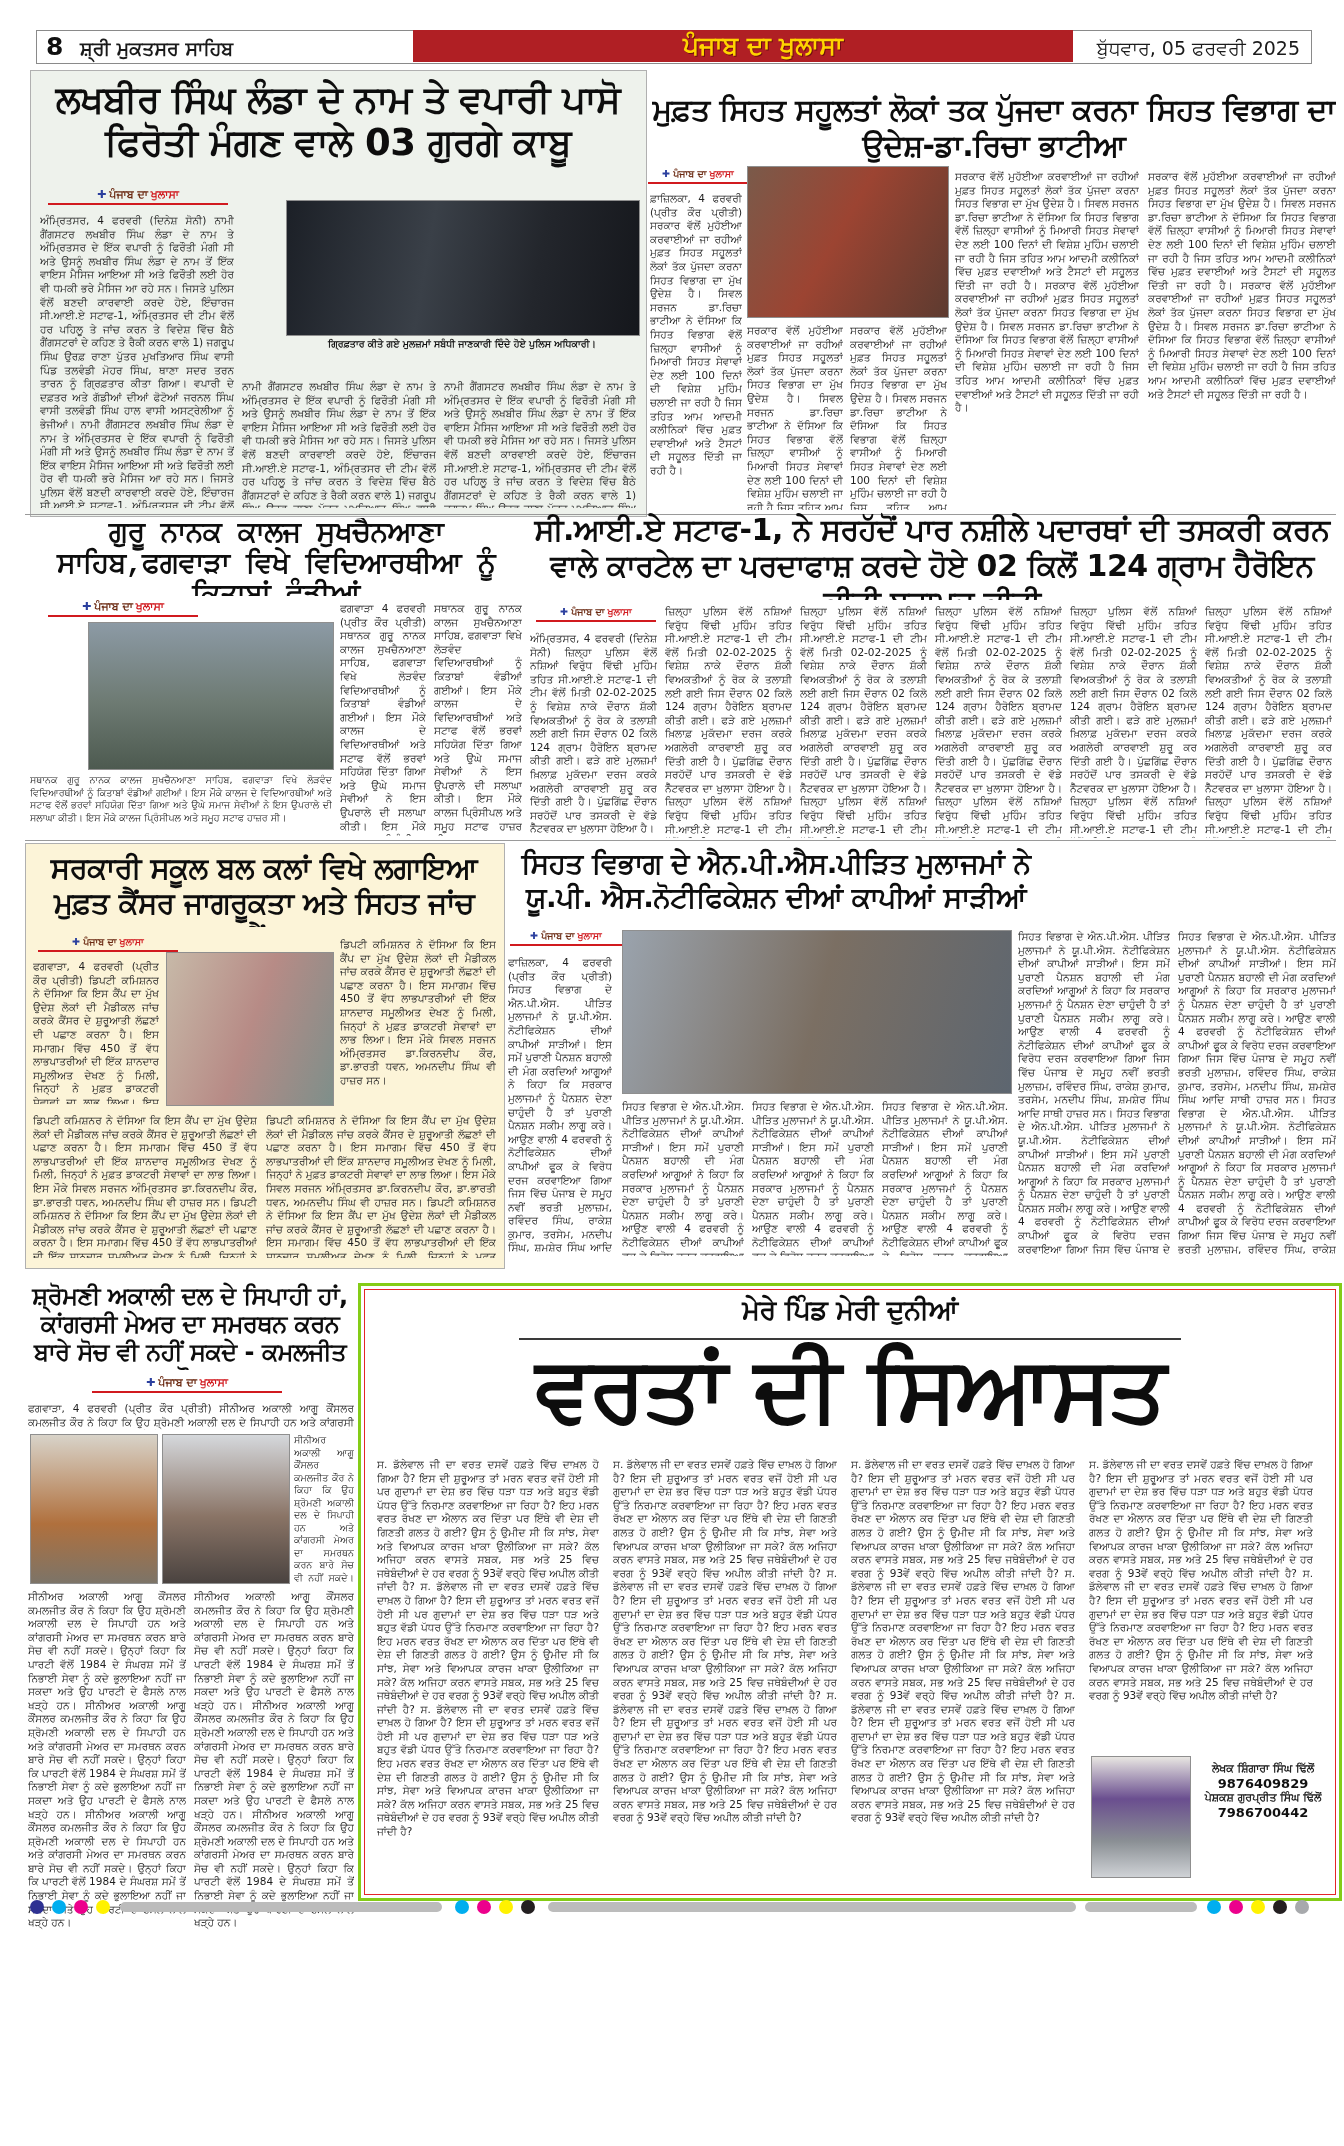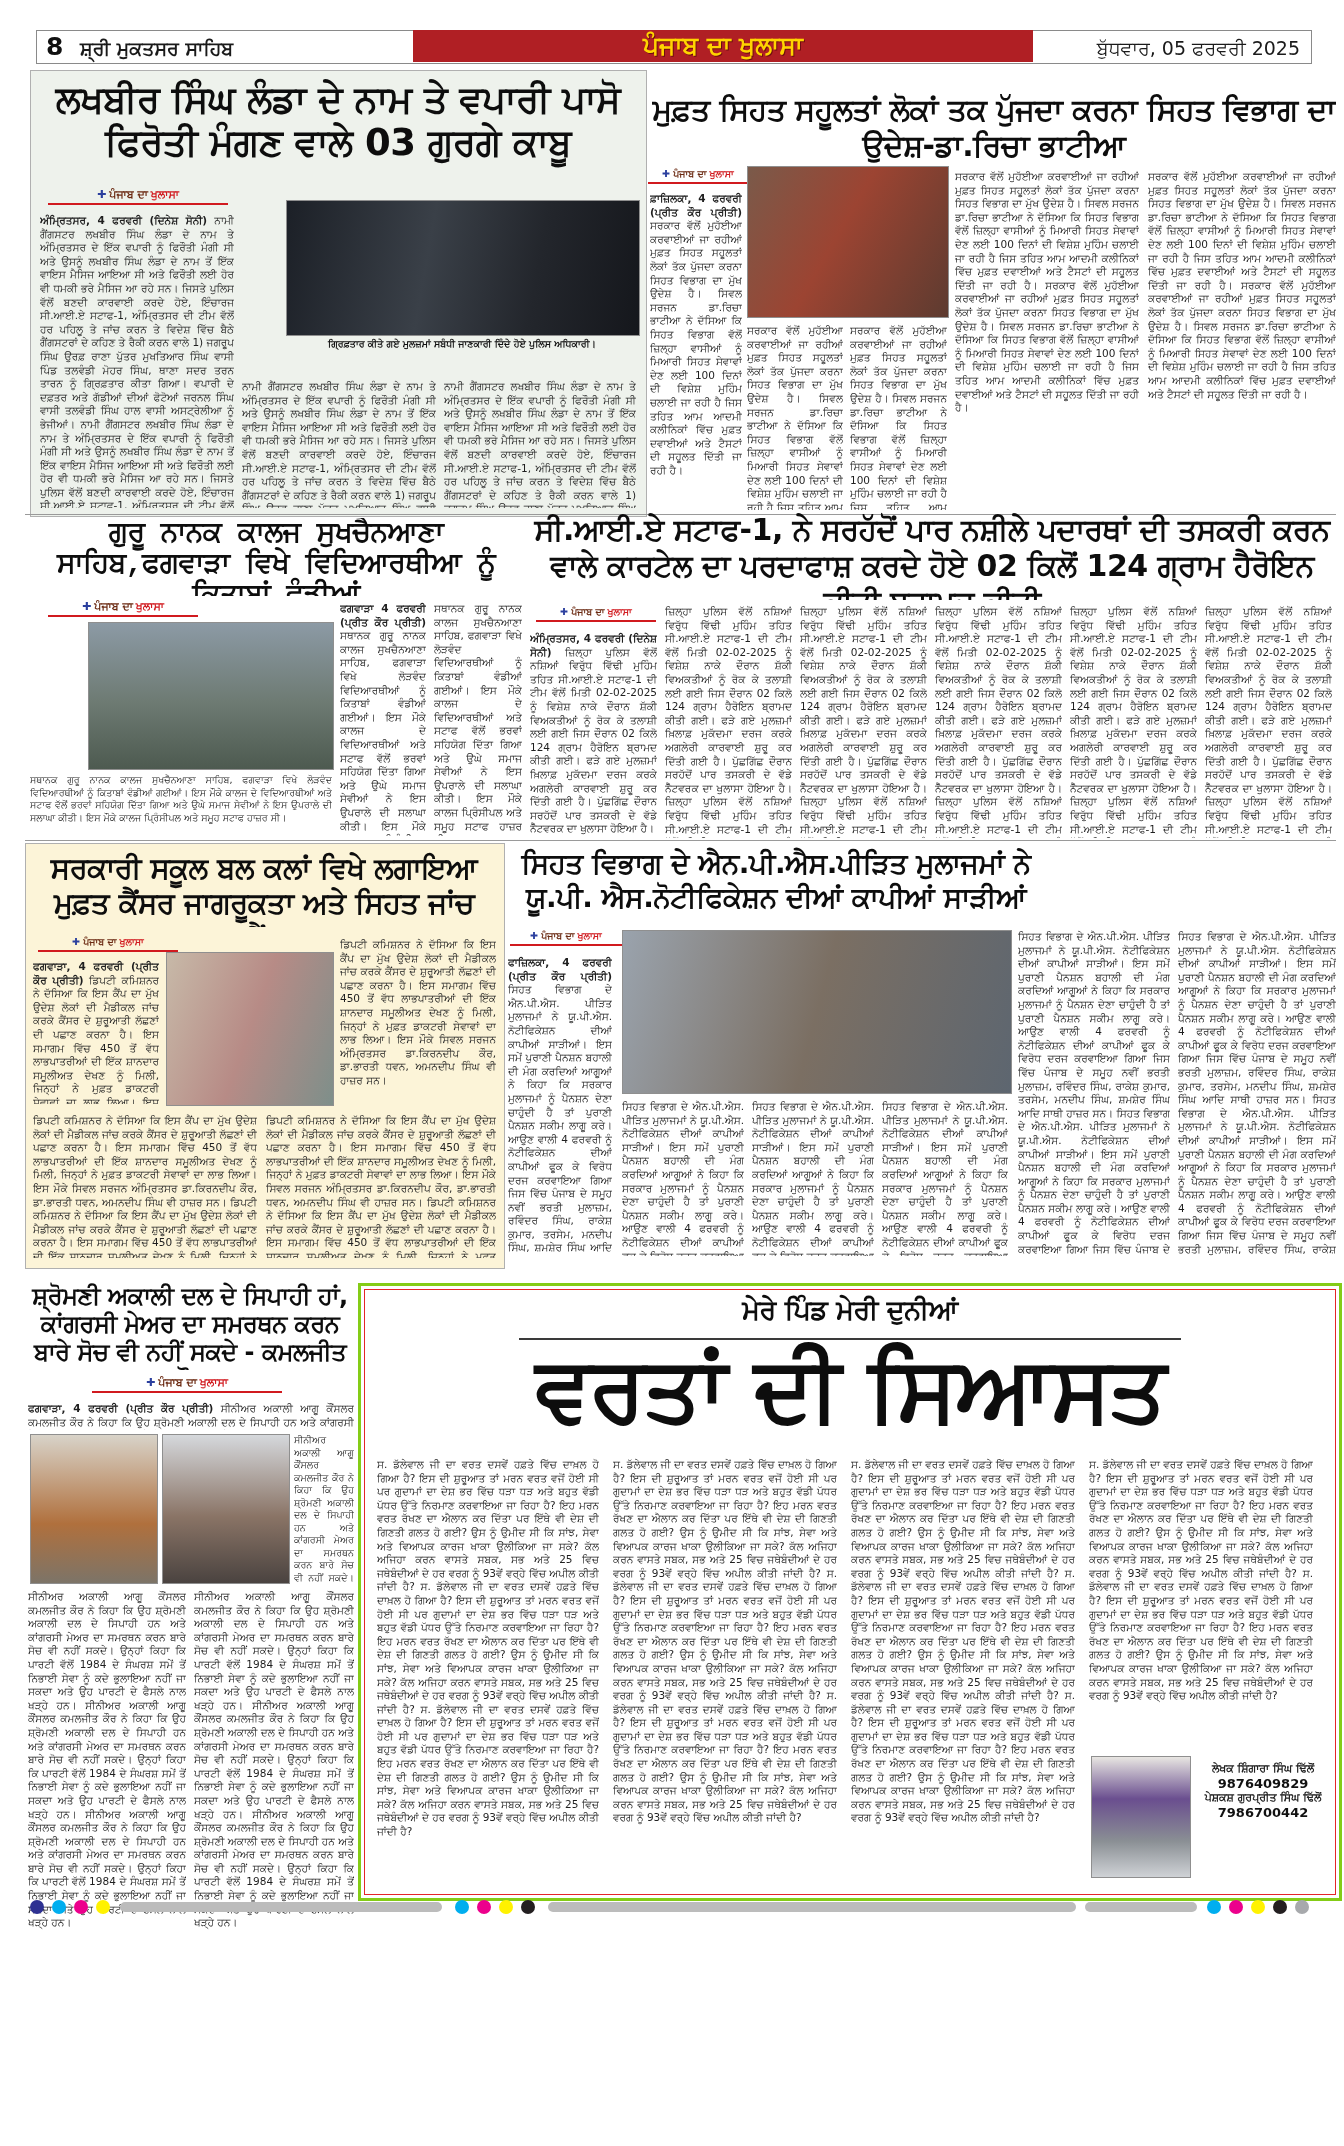--- a/index.html
+++ b/index.html
@@ -1,35 +1,35 @@
 <!DOCTYPE html>
 <html><head>
 <meta charset="utf-8">
 <style>
   html,body{margin:0;padding:0;background:#ffffff;}
   .page{position:relative;width:1344px;height:2146px;background:#fff;
         font-family:"DejaVu Sans","Liberation Sans",sans-serif;overflow:hidden;}
   .abs{position:absolute;}
   .hl{font-weight:700;color:#0d0d0d;text-align:center;letter-spacing:-0.5px;overflow:hidden;}
   .col{font-size:10.5px;line-height:13.6px;text-align:justify;color:#1f1f1f;overflow:hidden;}
-  .dl{font-weight:700;}
+  .dl{font-weight:400;}
   .tag{font-size:11px;font-weight:700;text-align:center;border-bottom:2px solid #d11a1f;
        padding-bottom:2px;white-space:nowrap;overflow:hidden;}
   .tag .c{color:#2b3f9e;margin-right:3px;}
   .tag .l{color:#6b2a12;margin-right:3px;}
   .tag .r{color:#d11a1f;}
   .ph{border:1px solid #8f8f8f;}
   .cap{font-size:9.5px;line-height:12px;color:#111;text-align:center;font-weight:700;overflow:hidden;}
   .boxborder{border:1px solid #b0b0b0;}
   .rule{background:#9a9a9a;}
   .dot{width:14px;height:14px;border-radius:50%;position:absolute;}
   .bar{height:10px;border-radius:6px;background:#bcbcbc;position:absolute;}
   .hdrbox{border:1px solid #8a8a8a;background:#fff;}
   .masthead{background:#b01f24;color:#ffd400;font-weight:700;text-align:center;
-            text-shadow:1px 1px 0 #6e0c0f;}
+            text-shadow:1px 1px 0 #6e0c0f;padding-left:40px;}
   .a8box{border:3px solid #84cc16;background:#fff;}
   .a8inner{position:absolute;inset:3px;border:1px solid #e52528;}
   .phone{font-size:13px;font-weight:700;color:#111;}
   .authline{font-size:11px;line-height:14px;font-weight:700;color:#222;}
 </style>
 </head>
 <body>
 
 <div class="page">
 

